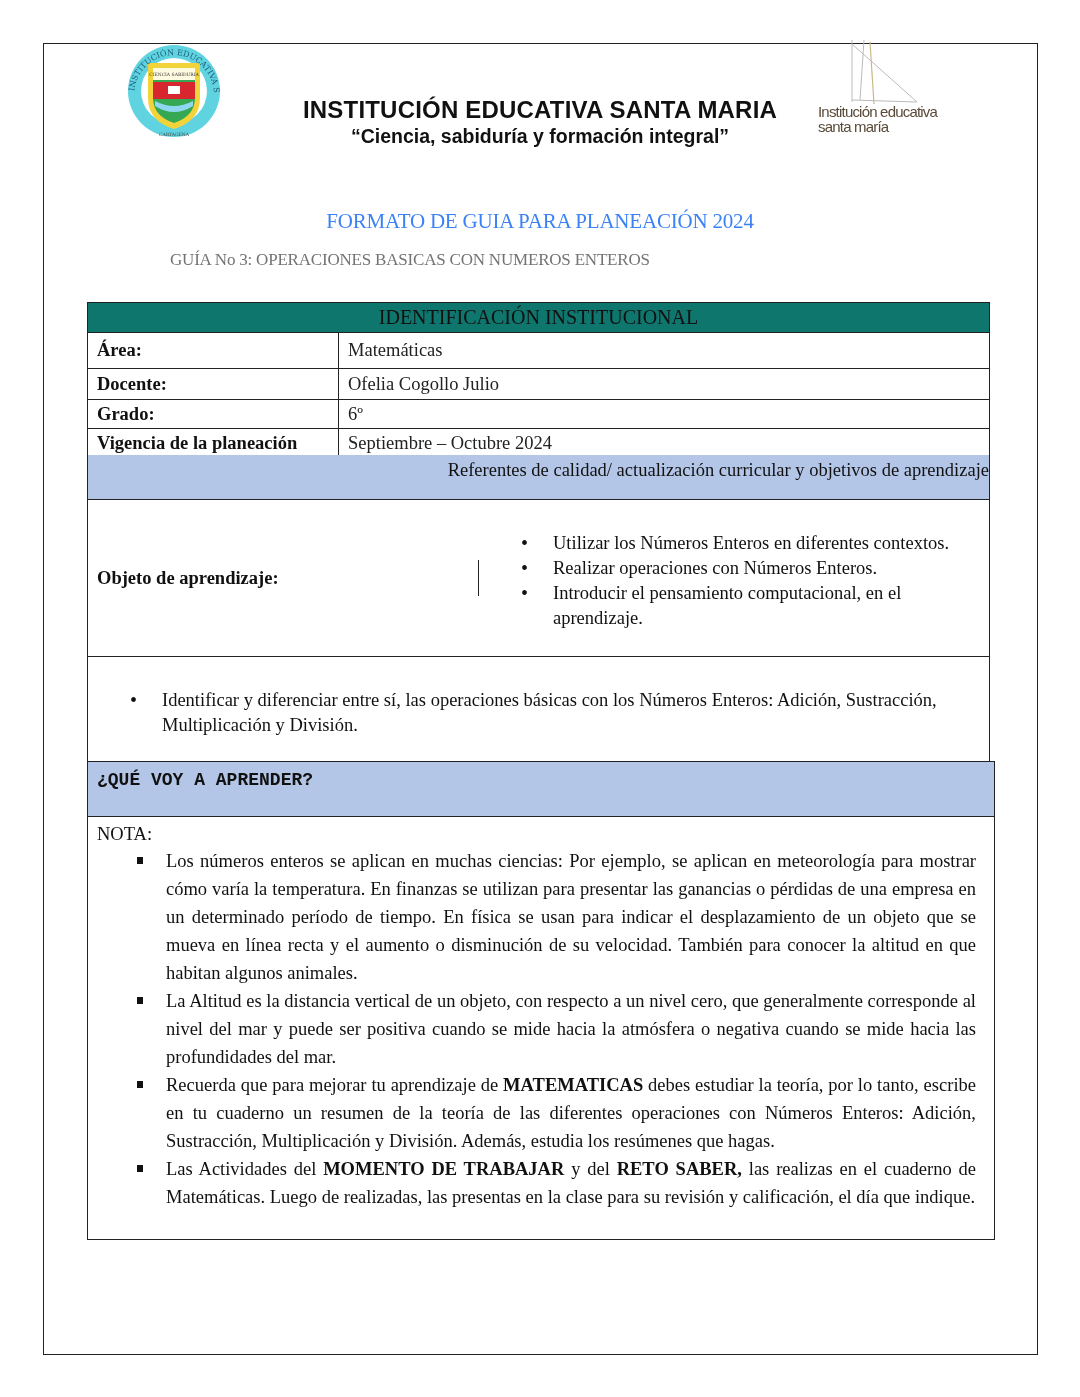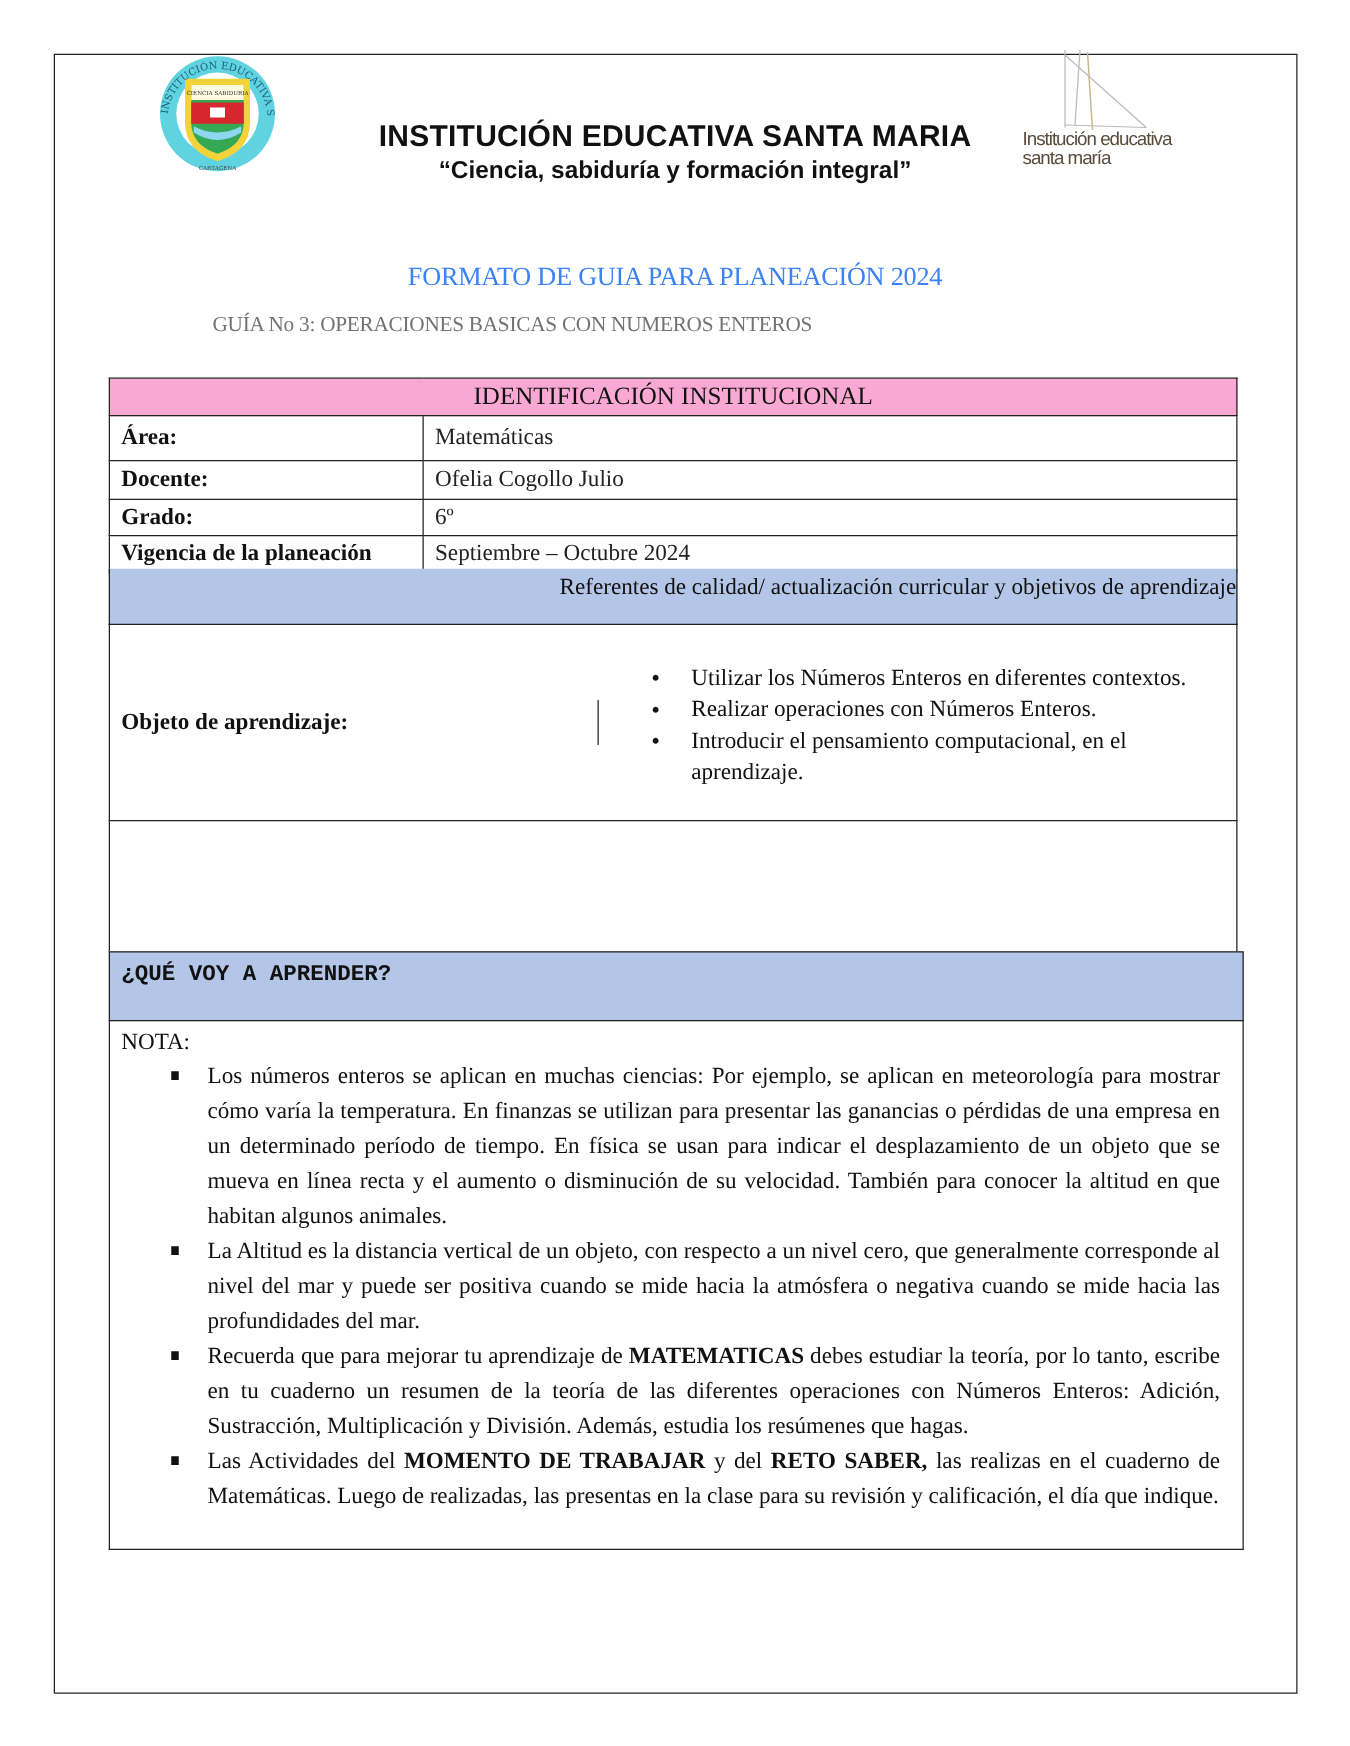--- a/index.html
+++ b/index.html
@@ -36,21 +36,21 @@
   .guide-title {
     position: absolute; left: 170px; top: 250px; font-size: 17px; color: #737373; letter-spacing: -0.2px;
   }
 
   
   .ident {
     position: absolute; left: 87px; top: 302px; width: 903px;
     border-collapse: collapse; font-size: 18.5px;
   }
   .ident td, .ident th { border: 1.3px solid #222; padding: 0 9px; vertical-align: middle; }
-  .ident .hdr { background: #f9a8d4; text-align: center; font-weight: normal; height: 30px; font-size: 20px; }
+  .ident .hdr { background: #0f766e; text-align: center; font-weight: normal; height: 30px; font-size: 20px; }
   .ident .lbl { width: 251px; font-weight: bold; }
   .ident .val { color: #222; }
 
   .ref-hdr {
     position: absolute; left: 87px; top: 455px; width: 903px; height: 45px;
     background: #b4c6e7; border: 1.3px solid #222; border-top: none;
     text-align: right; font-size: 18.5px; padding-top: 5px;
   }
 
   .obj-row {
@@ -153,20 +153,25 @@
   <div class="right">
     <ul>
       <li>Utilizar los Números Enteros en diferentes contextos.</li>
       <li>Realizar operaciones con Números Enteros.</li>
       <li>Introducir el pensamiento computacional, en el aprendizaje.</li>
     </ul>
   </div>
 </div>
 
 <div class="obj-row" style="top:657px;height:105px;border-bottom:none">
+  <div class="right" style="padding-top:7px">
+    <ul>
+      <li>Identificar y diferenciar entre sí, las operaciones básicas con los Números Enteros: Adición, Sustracción, Multiplicación y División.</li>
+    </ul>
+  </div>
 </div>
 
 <div class="learn-hdr">¿QUÉ VOY A APRENDER?</div>
 
 <div class="nota">
   <div class="nota-title">NOTA:</div>
   <ul id="notes-list">
       <li><span>Los números enteros se aplican en muchas ciencias: Por ejemplo, se aplican en meteorología para mostrar cómo varía la temperatura. En finanzas se utilizan para presentar las ganancias o pérdidas de una empresa en un determinado período de tiempo. En física se usan para indicar el desplazamiento de un objeto que se mueva en línea recta y el aumento o disminución de su velocidad. También para conocer la altitud en que habitan algunos animales.</span></li>
       <li><span>La Altitud es la distancia vertical de un objeto, con respecto a un nivel cero, que generalmente corresponde al nivel del mar y puede ser positiva cuando se mide hacia la atmósfera o negativa cuando se mide hacia las profundidades del mar.</span></li>
       <li><span>Recuerda que para mejorar tu aprendizaje de </span><b>MATEMATICAS</b><span> debes estudiar la teoría, por lo tanto, escribe en tu cuaderno un resumen de la teoría de las diferentes operaciones con Números Enteros: Adición, Sustracción, Multiplicación y División. Además, estudia los resúmenes que hagas.</span></li>

